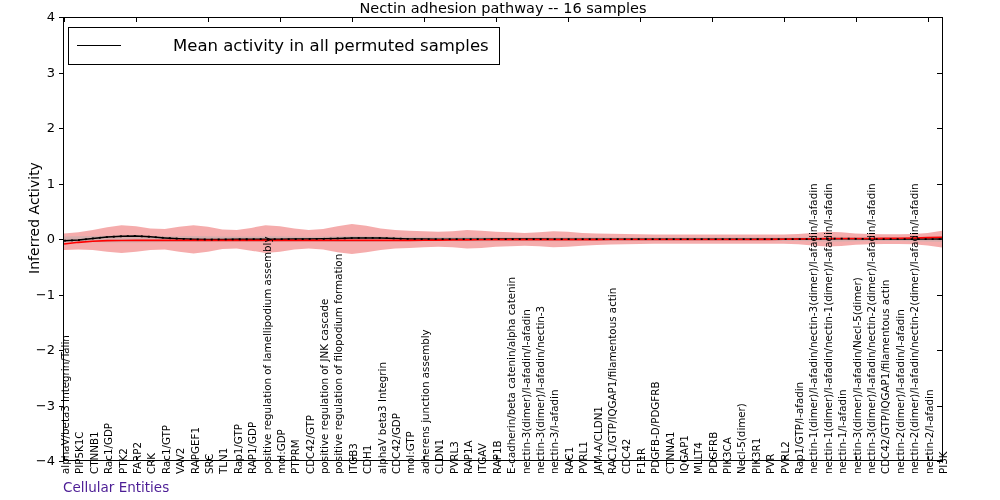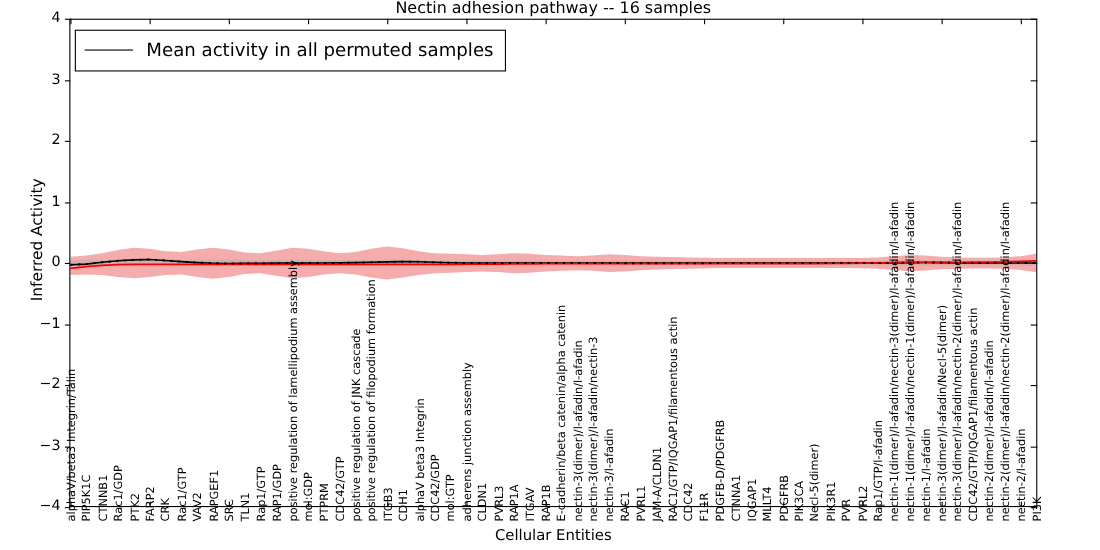--- a/index.html
+++ b/index.html
@@ -28,31 +28,31 @@
   .xtickmark{position:absolute;width:1px;height:5px;background:#000;}
 
   
   #ylabel{
     position:absolute;left:-86px;top:210px;width:240px;
     transform:rotate(-90deg);transform-origin:center center;
     text-align:center;font-size:14px;color:#000;
   }
   
   #xlabel{
-    position:absolute;left:63px;top:479px;width:880px;text-align:center;
-    font-size:13.5px;color:#000000;
+    position:absolute;left:63px;top:479px;width:880px;text-align:left;
+    font-size:13.5px;color:#4c1d95;
   }
 
   
   #legend{
     position:absolute;left:68px;top:27px;
     border:1.2px solid #000;background:#fff;
     padding:5px 10px 6px 8px;
   }
-  .legrow{display:flex;align-items:center;height:25px;}
+  .legrow{display:flex;align-items:center;height:25px;gap:40px;}
   .legline{width:44px;height:0;border-top:1.6px solid #000;margin-right:12px;}
   .legline.red{border-top-color:#ff0000;}
   .legtext{font-size:16.5px;color:#000;white-space:nowrap;}
 
   
   #datalayer{position:absolute;left:63px;top:17px;width:880px;height:444px;overflow:hidden;}
   #datalayer svg{display:block;}
 
   
   #xlabels{position:absolute;left:0;top:0;width:1000px;height:500px;pointer-events:none;}

